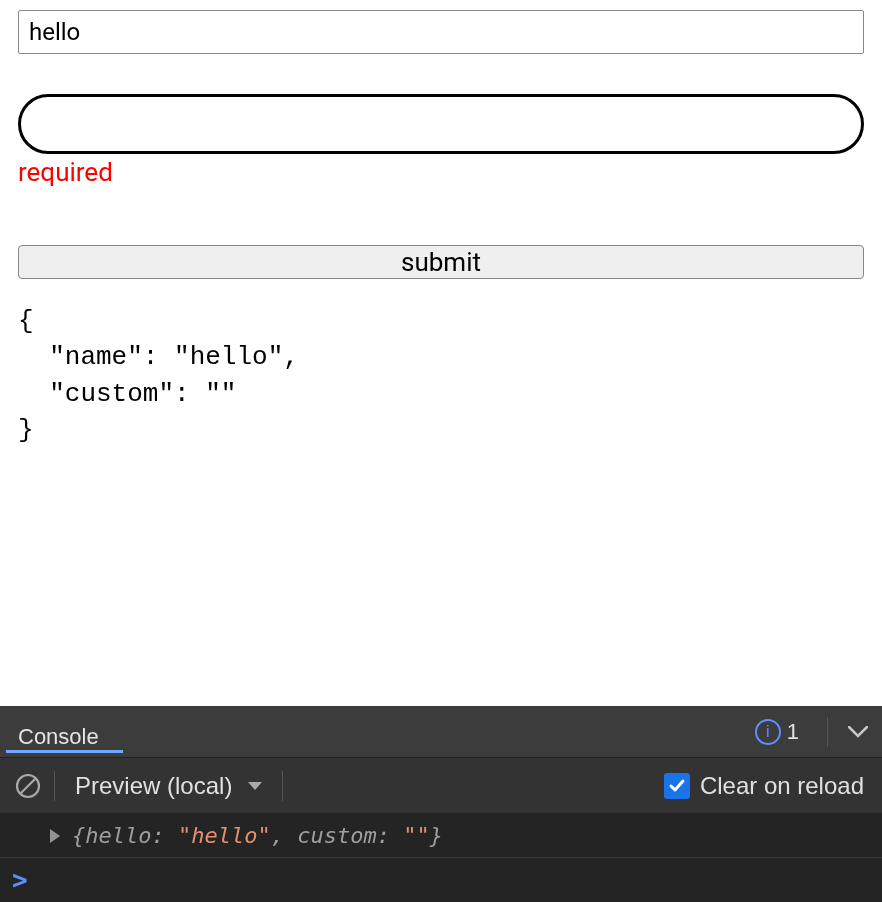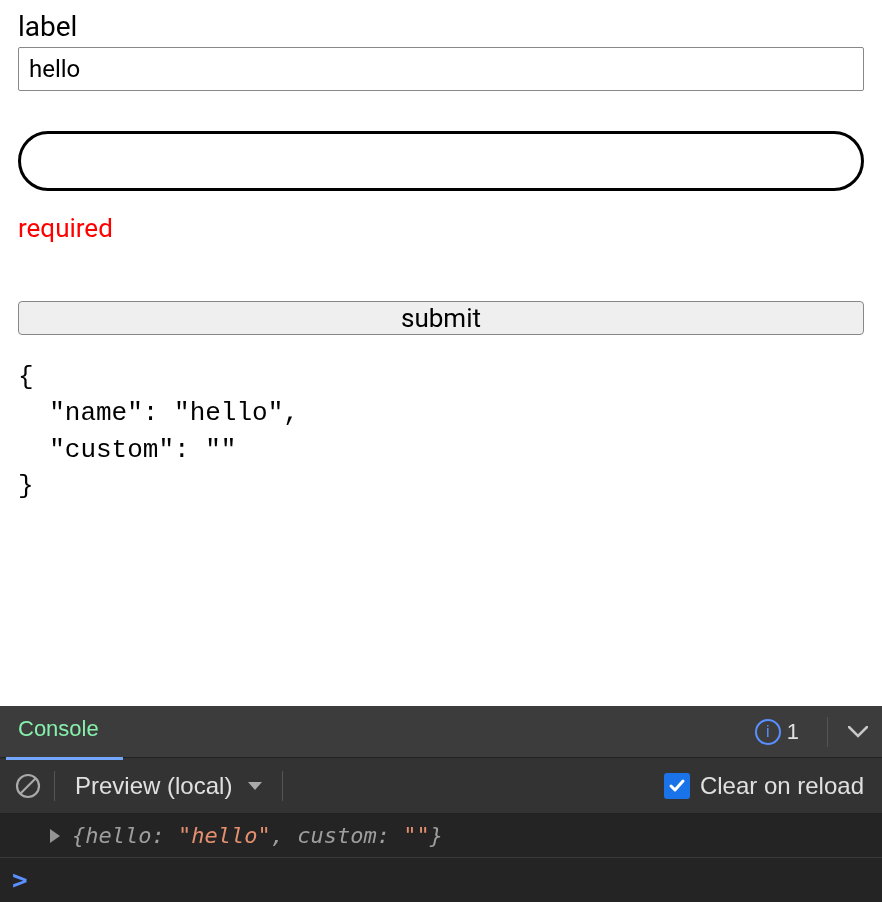--- a/index.html
+++ b/index.html
@@ -44,21 +44,21 @@
       height: 60px;
       border: 3px solid #000;
       border-radius: 30px;
       font-size: 24px;
       padding: 4px 20px;
       font-family: inherit;
     }
     .error-msg {
       color: #ff0000;
       font-size: 26px;
-      margin-top: 22px;
+      margin-top: 3px;
     }
     .submit-btn {
       width: 100%;
       height: 34px;
       background: #efefef;
       border: 1px solid #888;
       border-radius: 4px;
       font-size: 26px;
       font-weight: 400;
       font-family: inherit;
@@ -81,24 +81,24 @@
     }
     .dt-header {
       display: flex;
       align-items: center;
       height: 52px;
       background: #3c3c3c;
       border-bottom: 1px solid #222;
       position: relative;
     }
     .dt-tab {
-      padding: 12px 18px 17px 18px;
+      padding: 12px 18px 2px 18px;
       font-family: -apple-system, BlinkMacSystemFont, sans-serif;
       font-size: 22px;
-      color: #86efac;
+      color: #e5e5e5;
       position: relative;
     }
     .dt-tab-active::after {
       content: '';
       position: absolute;
       left: 6px; right: -6px; bottom: -1px;
       height: 3px;
       background: #73a7ff;
     }
     .dt-header-right {
@@ -239,21 +239,20 @@
       font-weight: bold;
       font-family: Menlo, monospace;
     }
   </style>
 </head>
 <body>
 
 <div class="page-content">
 
   <div class="form-group">
-    <label class="form-label">label</label>
     <input type="text" class="text-input-std" value="hello" style="">
   </div>
 
   <div class="form-group">
     <input type="text" class="text-input-custom" value="" style="">
     <div class="error-msg">required</div>
   </div>
 
   <button class="submit-btn">submit</button>
 

